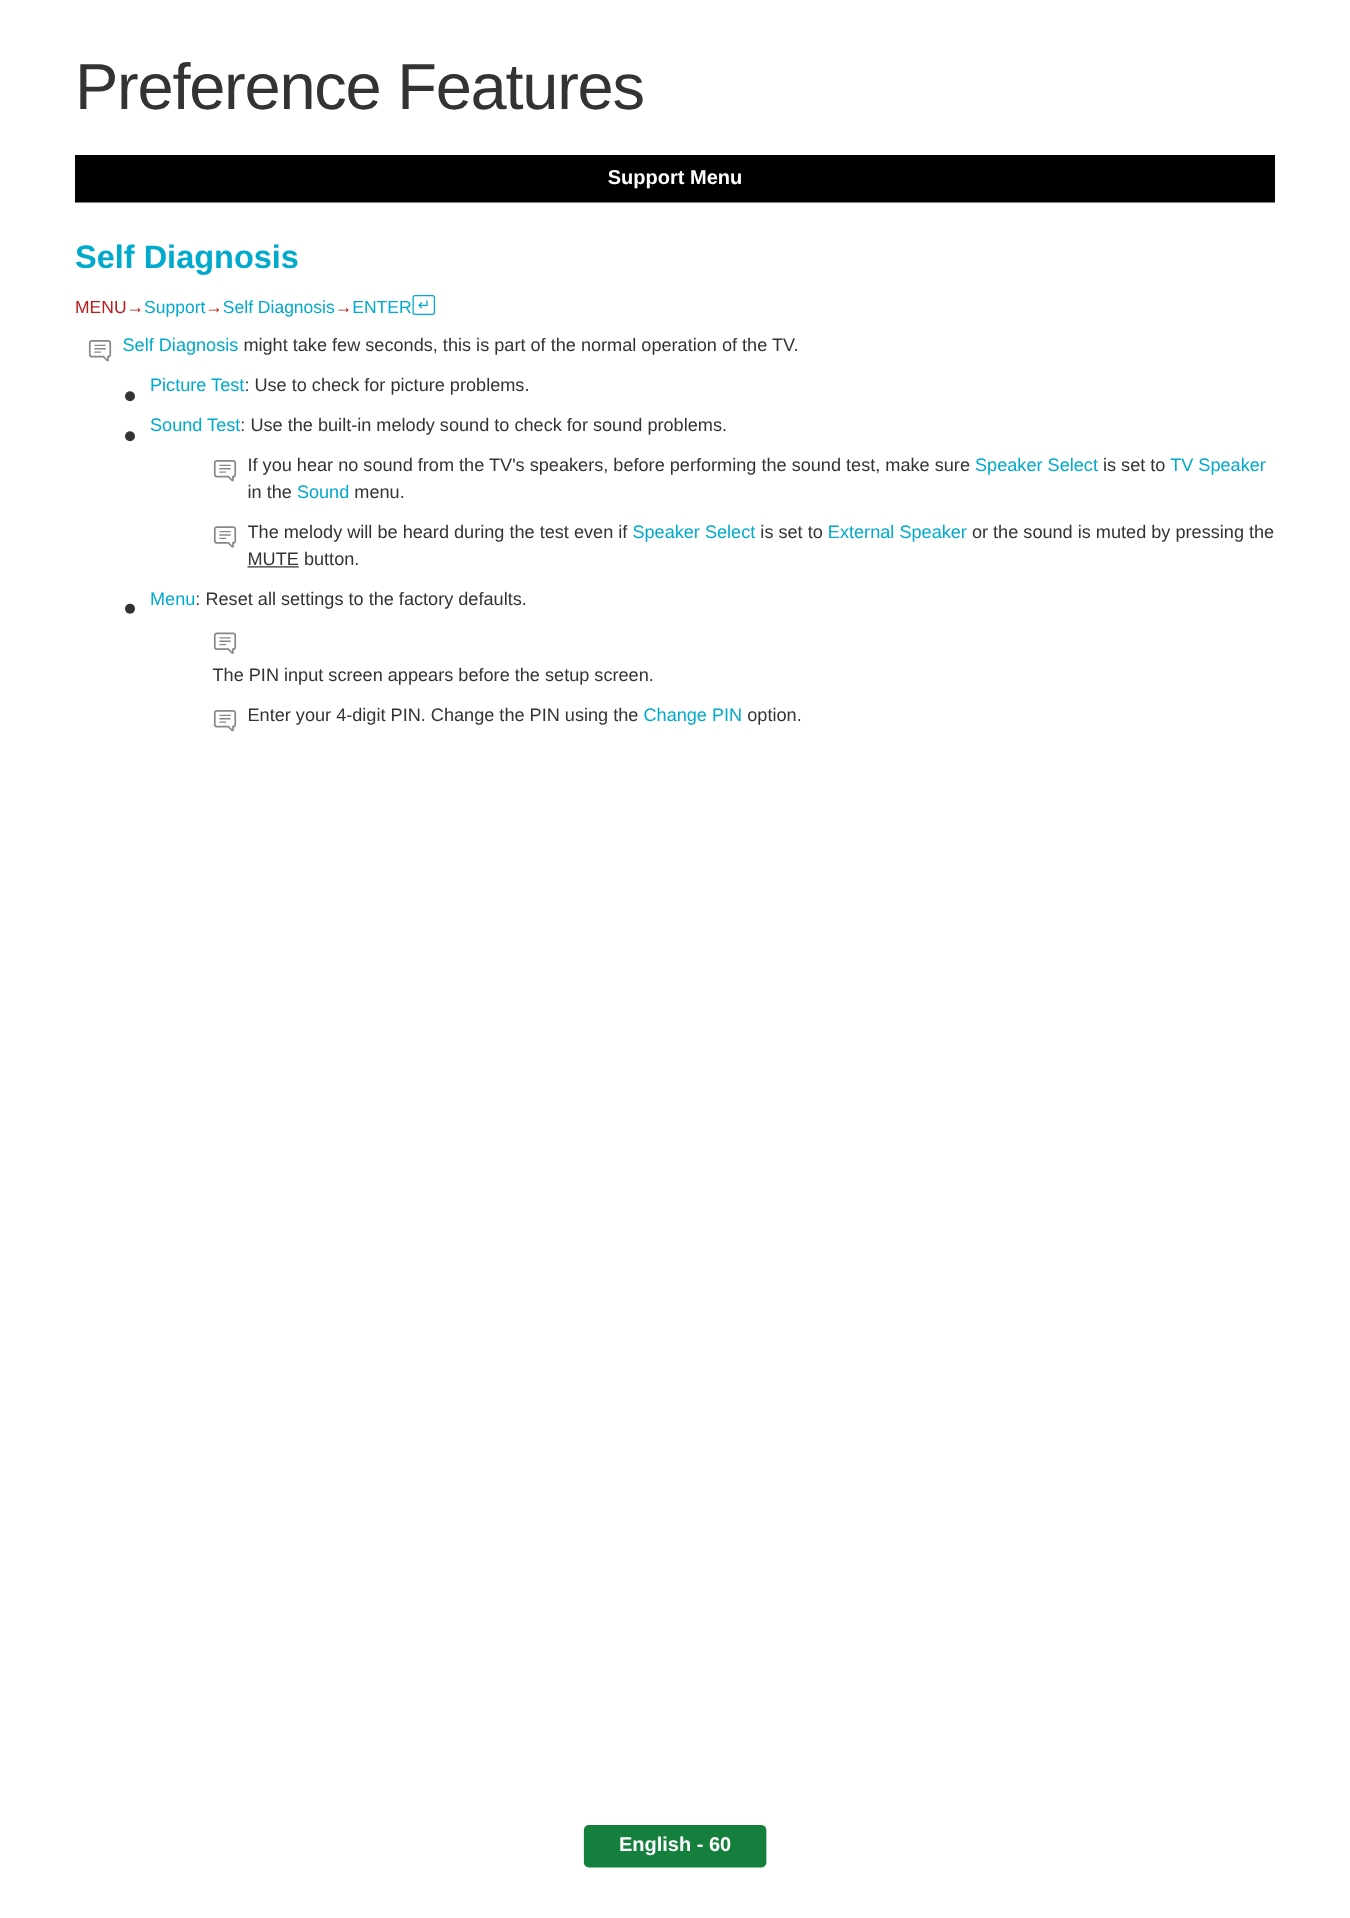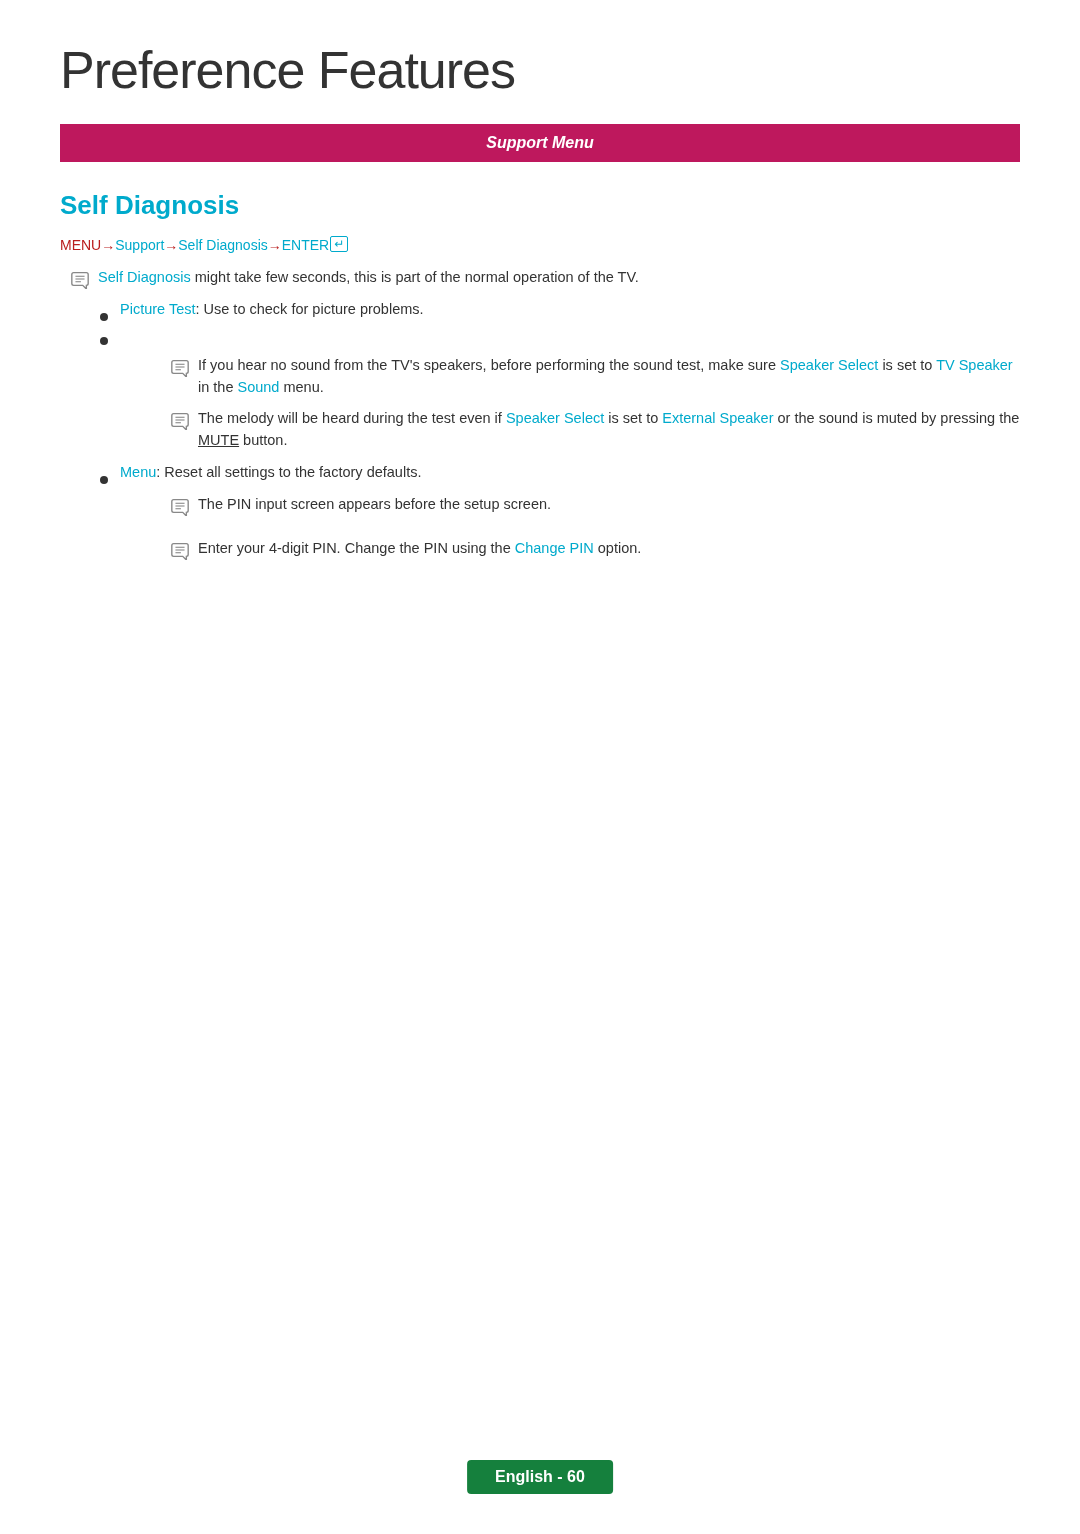--- a/index.html
+++ b/index.html
@@ -24,28 +24,27 @@
 
     .page-title {
       font-size: 52px;
       font-weight: 400;
       color: #333333;
       margin-bottom: 24px;
       letter-spacing: -1px;
     }
 
     .support-menu-bar {
-      background-color: #be185d;
+      background-color: #000000;
       color: #ffffff;
       text-align: center;
       padding: 10px 0;
       font-size: 16px;
       font-weight: bold;
       margin-bottom: 28px;
-      font-style: italic;
     }
 
     .section-title {
       font-size: 26px;
       font-weight: bold;
       color: #00aacc;
       margin-bottom: 16px;
     }
 
     .menu-path {
@@ -184,20 +183,23 @@
 
     <div class="bullet-item">
       <div class="bullet-dot"></div>
       <div class="bullet-text">
         <span class="cyan">Picture Test</span>: Use to check for picture problems.
       </div>
     </div>
 
     <div class="bullet-item">
       <div class="bullet-dot"></div>
+      <div class="bullet-text">
+        <span class="cyan">Sound Test</span>: Use the built-in melody sound to check for sound problems.
+      </div>
     </div>
 
     <div class="sub-notes">
 
       <div class="note-line" style="margin-bottom:10px;">
         <svg class="note-svg" viewBox="0 0 22 22" fill="none">
           <path d="M4 4 Q2 4 2 6 L2 16 Q2 18 4 18 L14 18 L18 22 L18 18 Q20 18 20 16 L20 6 Q20 4 18 4 Z" fill="none" stroke="#888" stroke-width="1.5"></path>
           <line x1="6" y1="8" x2="16" y2="8" stroke="#888" stroke-width="1.2"></line>
           <line x1="6" y1="11" x2="16" y2="11" stroke="#888" stroke-width="1.2"></line>
           <line x1="6" y1="14" x2="12" y2="14" stroke="#888" stroke-width="1.2"></line>
@@ -224,21 +226,21 @@
 
     <div class="bullet-item" style="margin-top:4px;">
       <div class="bullet-dot"></div>
       <div class="bullet-text">
         <span class="cyan">Menu</span>: Reset all settings to the factory defaults.
       </div>
     </div>
 
     <div class="sub-notes">
 
-      <div class="note-line" style="margin-bottom:22px;">
+      <div class="note-line" style="margin-bottom:10px;flex-direction:column;">
         <svg class="note-svg" viewBox="0 0 22 22" fill="none">
           <path d="M4 4 Q2 4 2 6 L2 16 Q2 18 4 18 L14 18 L18 22 L18 18 Q20 18 20 16 L20 6 Q20 4 18 4 Z" fill="none" stroke="#888" stroke-width="1.5"></path>
           <line x1="6" y1="8" x2="16" y2="8" stroke="#888" stroke-width="1.2"></line>
           <line x1="6" y1="11" x2="16" y2="11" stroke="#888" stroke-width="1.2"></line>
           <line x1="6" y1="14" x2="12" y2="14" stroke="#888" stroke-width="1.2"></line>
         </svg>
         <span class="note-text">
           The PIN input screen appears before the setup screen.
         </span>
       </div>

